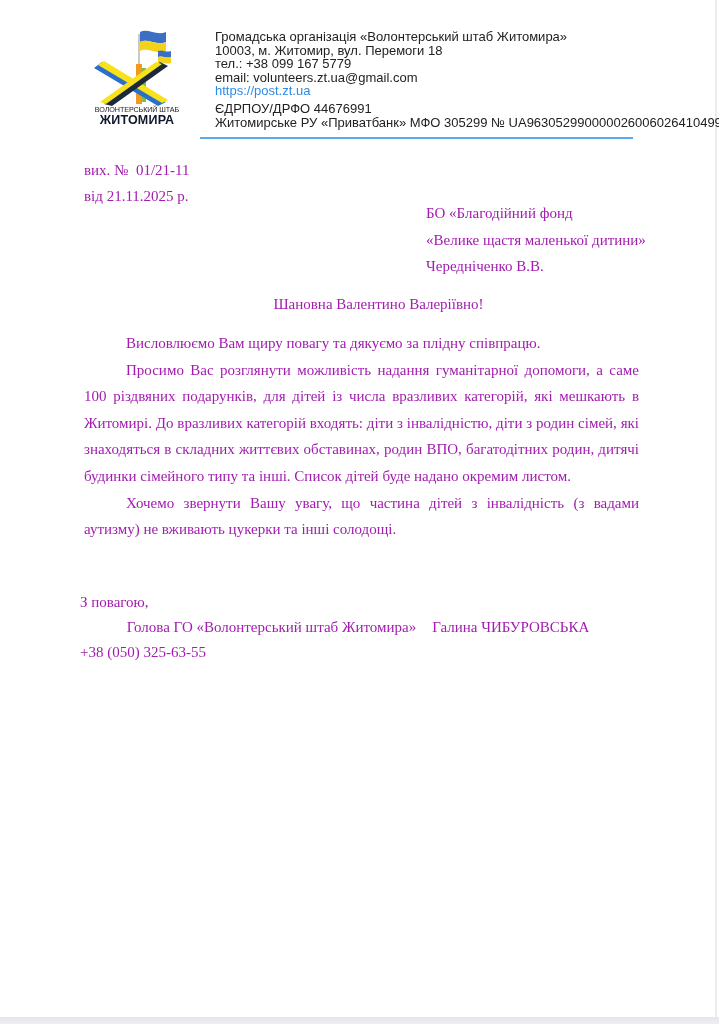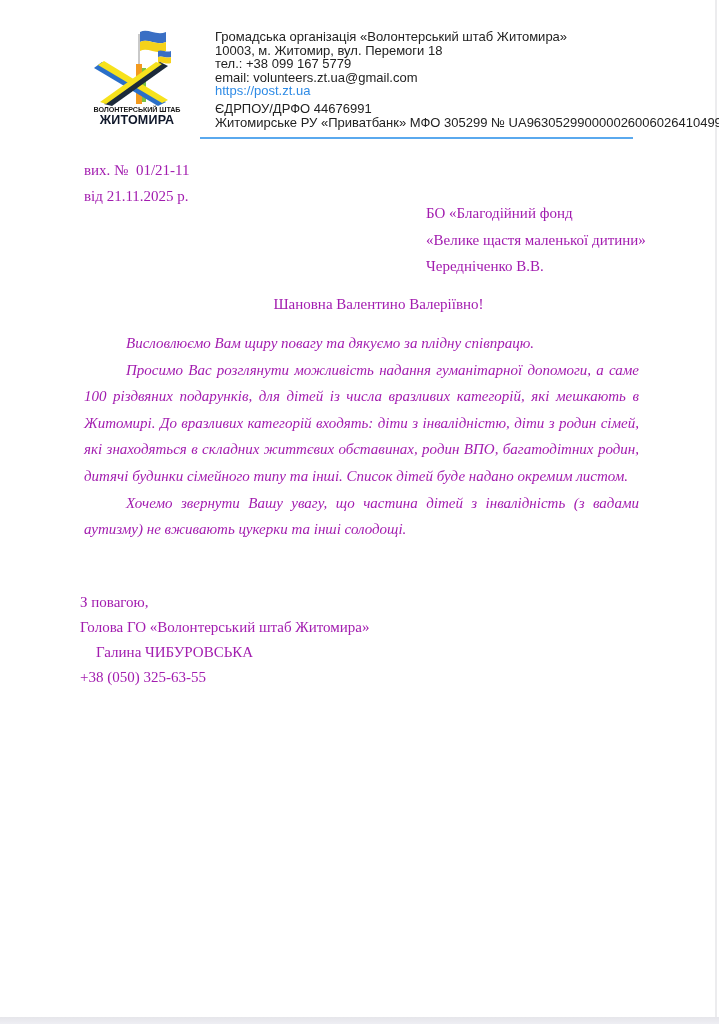--- a/index.html
+++ b/index.html
@@ -42,21 +42,21 @@
     }
     .logo svg { position: absolute; left: 12px; top: 0; }
     .logo-line1 {
       position: absolute;
       left: 0;
       top: 81px;
       width: 118px;
       text-align: center;
       font-family: "Liberation Sans", sans-serif;
       font-size: 7.2px;
-      font-weight: bold;
+      font-weight: normal;
       color: #1a1a1a;
       letter-spacing: -0.1px;
       white-space: nowrap;
     }
     .logo-line2 {
       position: absolute;
       left: 0;
       top: 89px;
       width: 118px;
       text-align: center;
@@ -118,30 +118,29 @@
       position: absolute;
       left: 84px;
       top: 330px;
       width: 555px;
       line-height: 26.6px;
     }
     .body-text p {
       margin: 0;
       text-align: justify;
       text-indent: 42px;
-      font-style: italic;
     }
     .signature {
       position: absolute;
       left: 80px;
       top: 590px;
       width: 560px;
       line-height: 25px;
     }
-    .sig-row { display: flex; justify-content: center; flex-direction: column; }
+    .sig-row { display: flex; justify-content: center; }
     .sig-name { padding-right: 4px; margin-left: 16px; }
   </style>
 </head>
 <body>
 
 <div class="page">
 
   <div class="logo">
     <svg width="94" height="82" viewBox="0 0 94 82">
 

